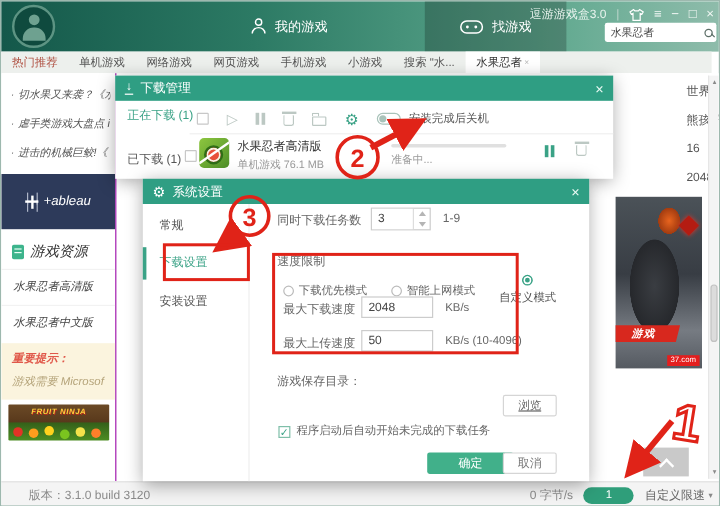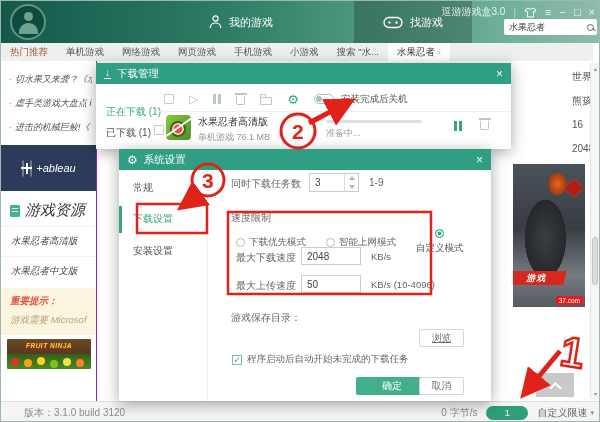--- a/index.html
+++ b/index.html
@@ -38,21 +38,21 @@
   .sidebar { position:absolute; left:0; top:60px; width:96px; height:340px; background:#fff; border-right:1px solid #a21caf; overflow:hidden;font-style:italic; }
   .news { list-style:none; padding:6px 4px 2px 8px; }
   .news li { font-size:9px; color:#555; line-height:24px; white-space:nowrap; overflow:hidden; cursor:pointer; }
   .news li::before { content:"·"; margin-right:3px; color:#777; }
   .banner { margin-top:4px; height:46px; background:#2d3a5a; display:flex; align-items:center; justify-content:center; gap:4px; cursor:pointer; }
   .tab-logo { position:relative; width:11px; height:11px; flex:none; }
   .tab-logo::before { content:""; position:absolute; left:4.5px; top:0; width:2px; height:11px; background:#fff;
                       box-shadow:-4px -3px 0 -0.5px #aeb6c8, 4px -3px 0 -0.5px #aeb6c8, -4px 3px 0 -0.5px #aeb6c8, 4px 3px 0 -0.5px #aeb6c8; }
   .tab-logo::after { content:""; position:absolute; top:4.5px; left:0; width:11px; height:2px; background:#fff; }
   .banner-text { color:#fff; font-size:11px; white-space:nowrap; overflow:hidden; }
-  .side-head { display:flex; align-items:center; gap:5px; padding:10px 0 6px 9px; font-size:15px; color:#333; }
+  .side-head { display:flex; align-items:center; gap:5px; padding:10px 0 6px 9px; font-size:12px; color:#333; }
   .doc-icon { width:10px; height:12px; background:#3db48c; border-radius:1.5px; position:relative; flex:none; }
   .doc-icon::after { content:""; position:absolute; left:2px; top:3.5px; width:6px; height:1.3px; background:#eafff6; box-shadow:0 3px 0 #eafff6; }
   .wp-icon { width:12px; height:9.5px; border:1.3px solid #3db48c; border-radius:1.5px; position:relative; flex:none; }
   .wp-icon::after { content:""; position:absolute; left:2px; bottom:0.5px; width:0; height:0;
                     border-left:3px solid transparent; border-right:3px solid transparent; border-bottom:4px solid #3db48c; }
   .res-item { font-size:9.5px; color:#444; padding:8px 0 8px 10px; border-top:1px solid #f2f2f2; white-space:nowrap; cursor:pointer; }
   .notice { background:#fbf4de; margin-top:2px; padding:7px 6px 8px 9px; }
   .notice-title { font-size:9.5px; font-weight:bold; color:#e0584a; }
   .notice-body { font-size:9.5px; color:#b5a47a; margin-top:6px; white-space:nowrap; overflow:hidden; }
   .thumb { position:relative; margin:4px 0 0 6px; width:84px; height:30px; border-radius:1px; overflow:hidden;
@@ -276,21 +276,21 @@
       </span>
     </div>
   </div>
 
   <div class="dialog dl">
     <div class="titlebar">
       <span class="dl-arrow">↓</span>
       <span>下载管理</span>
       <span class="x">×</span>
     </div>
-    <span class="dl-tab active" style="top:42px">正在下载 (1)</span>
+    <span class="dl-tab active" style="top:26px">正在下载 (1)</span>
     <span class="dl-tab idle" style="top:63px">已下载 (1)</span>
     <div class="toolbar">
       <span class="cb"></span>
       <span class="ic-play">▷</span>
       <span class="bars"></span>
       <span class="trash"></span>
       <span class="folder"></span>
       <span class="ic-gear">⚙</span>
       <span class="toggle"></span>
       <span class="toggle-label">安装完成后关机</span>

